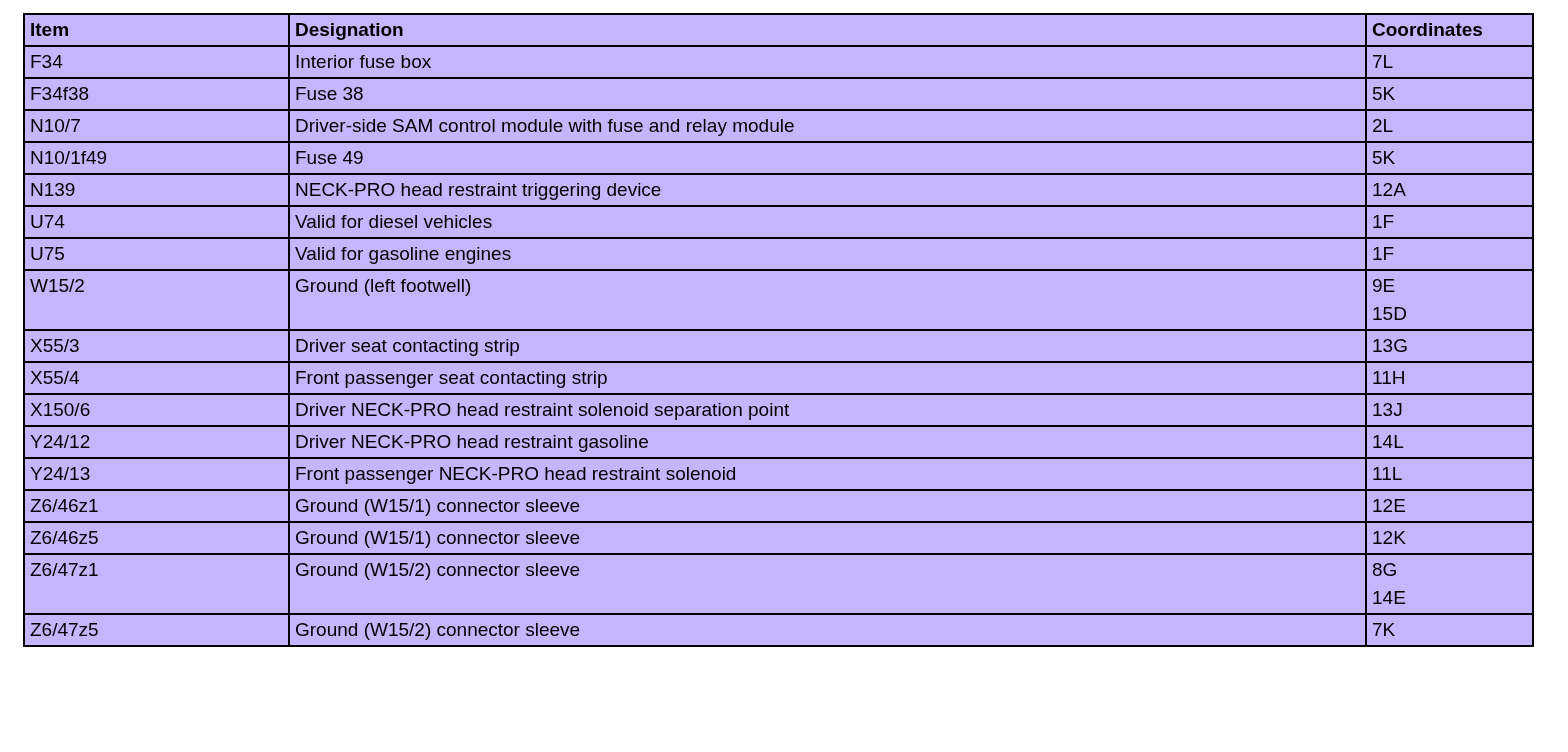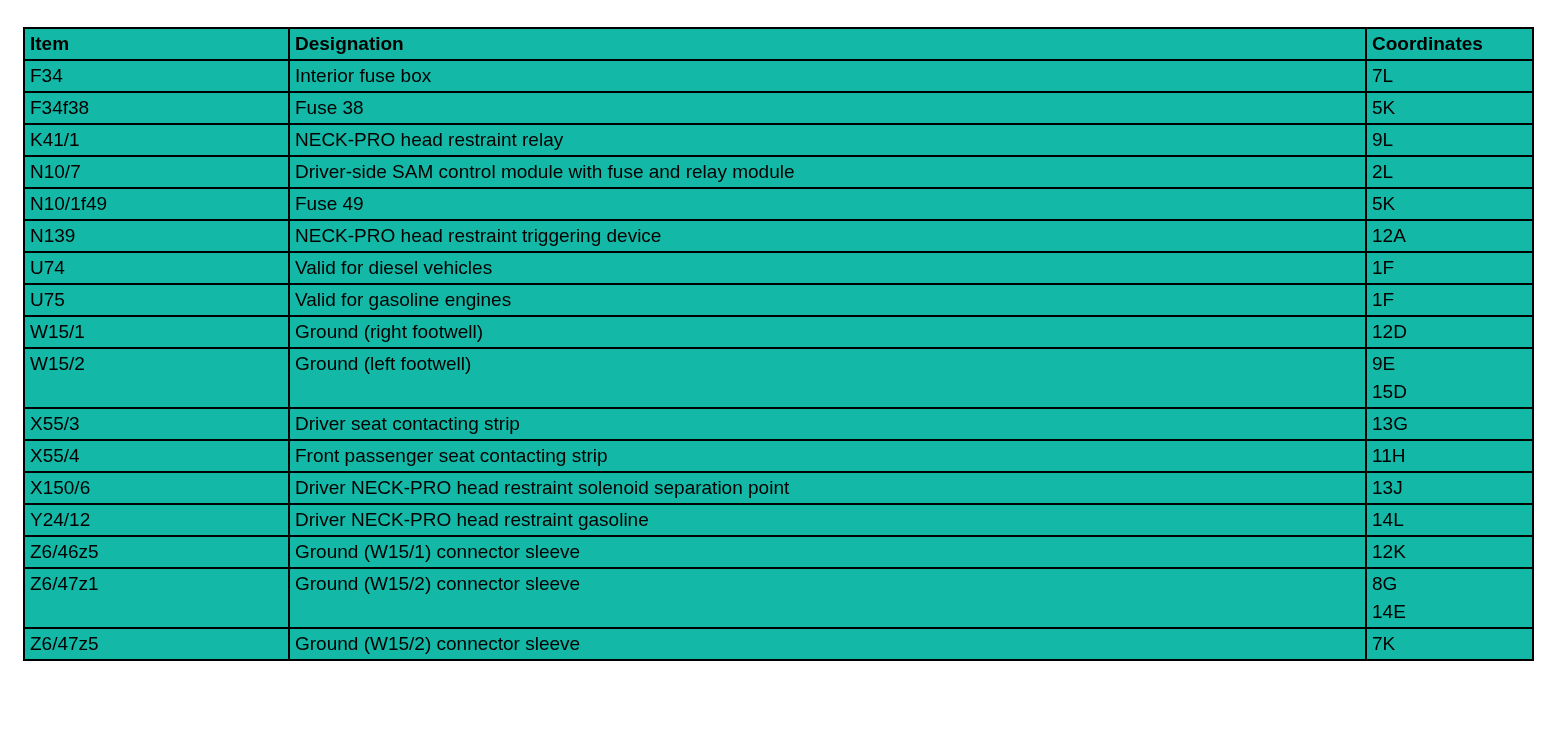--- a/index.html
+++ b/index.html
@@ -15,22 +15,21 @@
     overflow: hidden;
     font-family: "Liberation Sans", sans-serif;
   }
   .legend-table {
     position: absolute;
     left: 23px;
     top: 13px;
     width: 1509px;
     border-collapse: collapse;
     table-layout: fixed;
-    background: #14b8a6;
-    margin-top: 14px;
+    background: #c4b5fd;
   }
   .legend-table th,
   .legend-table td {
     border: 2px solid #000000;
     text-align: left;
     vertical-align: top;
     padding: 1px 4px 1px 5px;
     font-size: 19px;
     line-height: 28px;
     color: #000000;
@@ -79,31 +78,20 @@
           </td>
           <td>
             <div class="cell-line">Fuse 38</div>
           </td>
           <td>
             <div class="cell-line">5K</div>
           </td>
         </tr>
         <tr>
           <td>
-            <div class="cell-line">K41/1</div>
-          </td>
-          <td>
-            <div class="cell-line">NECK-PRO head restraint relay</div>
-          </td>
-          <td>
-            <div class="cell-line">9L</div>
-          </td>
-        </tr>
-        <tr>
-          <td>
             <div class="cell-line">N10/7</div>
           </td>
           <td>
             <div class="cell-line">Driver-side SAM control module with fuse and relay module</div>
           </td>
           <td>
             <div class="cell-line">2L</div>
           </td>
         </tr>
         <tr>
@@ -141,31 +129,20 @@
         </tr>
         <tr>
           <td>
             <div class="cell-line">U75</div>
           </td>
           <td>
             <div class="cell-line">Valid for gasoline engines</div>
           </td>
           <td>
             <div class="cell-line">1F</div>
-          </td>
-        </tr>
-        <tr>
-          <td>
-            <div class="cell-line">W15/1</div>
-          </td>
-          <td>
-            <div class="cell-line">Ground (right footwell)</div>
-          </td>
-          <td>
-            <div class="cell-line">12D</div>
           </td>
         </tr>
         <tr>
           <td>
             <div class="cell-line">W15/2</div>
           </td>
           <td>
             <div class="cell-line">Ground (left footwell)</div>
           </td>
           <td>
@@ -208,20 +185,42 @@
         </tr>
         <tr>
           <td>
             <div class="cell-line">Y24/12</div>
           </td>
           <td>
             <div class="cell-line">Driver NECK-PRO head restraint gasoline</div>
           </td>
           <td>
             <div class="cell-line">14L</div>
+          </td>
+        </tr>
+        <tr>
+          <td>
+            <div class="cell-line">Y24/13</div>
+          </td>
+          <td>
+            <div class="cell-line">Front passenger NECK-PRO head restraint solenoid</div>
+          </td>
+          <td>
+            <div class="cell-line">11L</div>
+          </td>
+        </tr>
+        <tr>
+          <td>
+            <div class="cell-line">Z6/46z1</div>
+          </td>
+          <td>
+            <div class="cell-line">Ground (W15/1) connector sleeve</div>
+          </td>
+          <td>
+            <div class="cell-line">12E</div>
           </td>
         </tr>
         <tr>
           <td>
             <div class="cell-line">Z6/46z5</div>
           </td>
           <td>
             <div class="cell-line">Ground (W15/1) connector sleeve</div>
           </td>
           <td>

